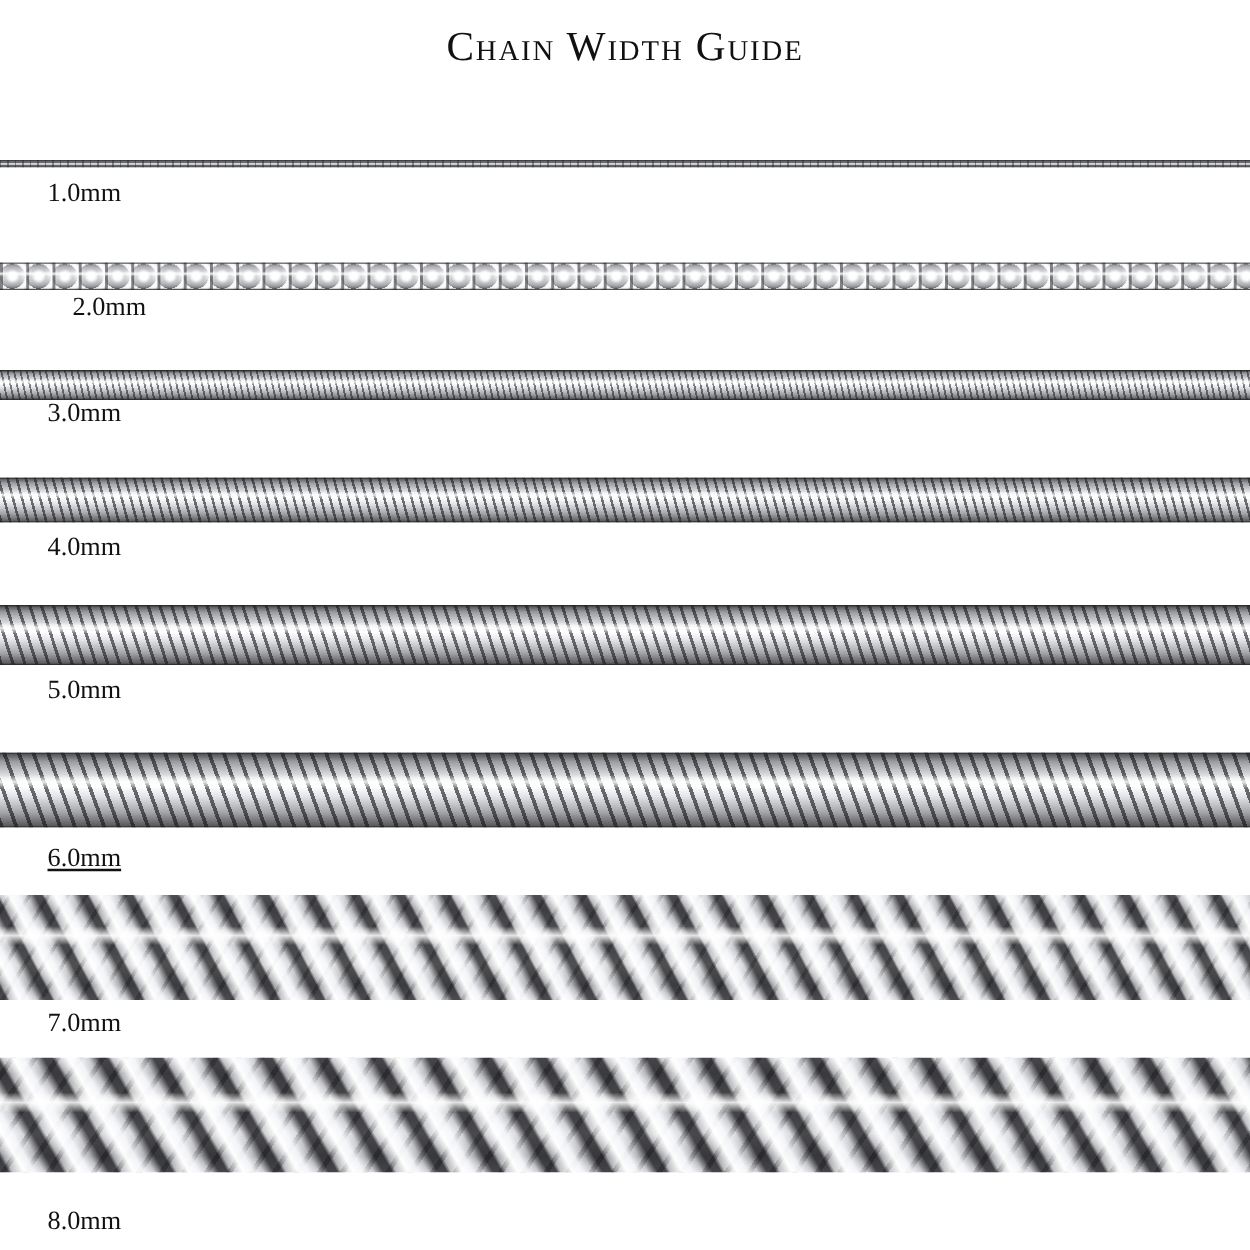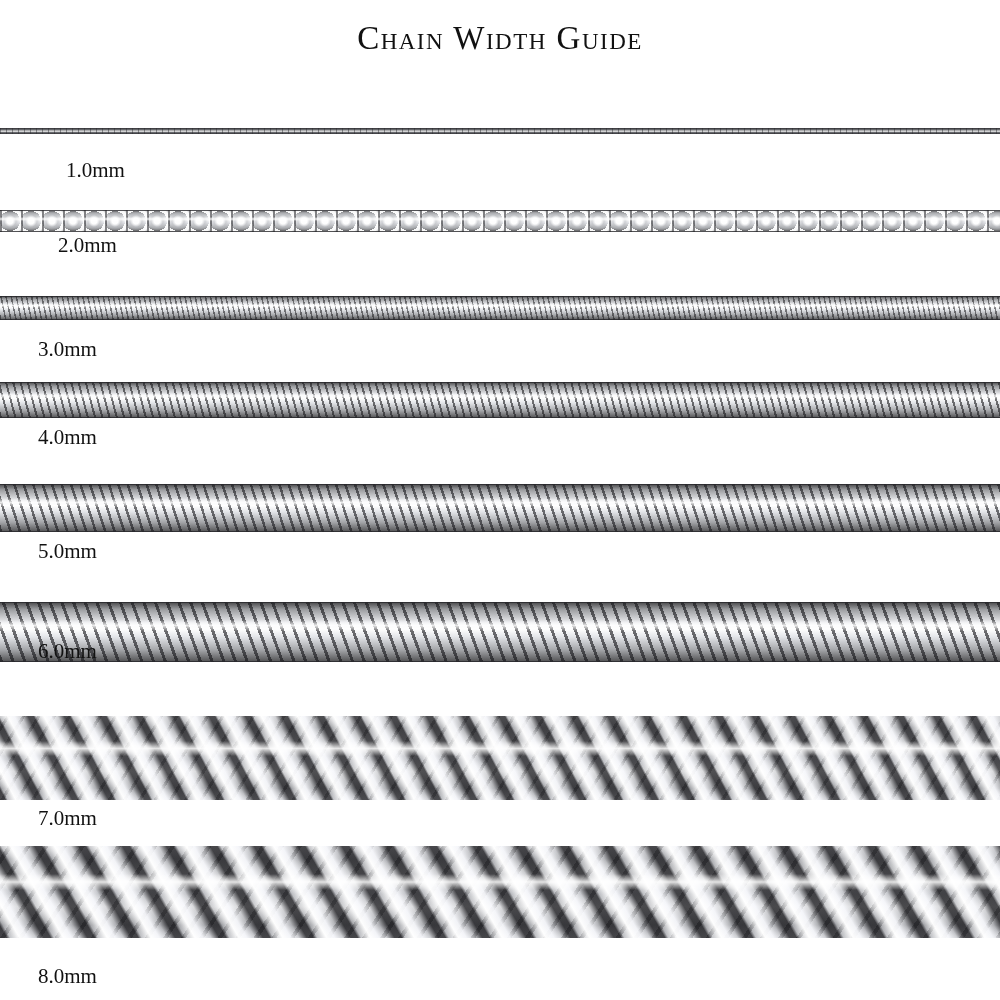--- a/index.html
+++ b/index.html
@@ -233,21 +233,21 @@
 
   <div class="title">Chain Width Guide</div>
 
   <div class="row">
     <div class="chain-band c1" style="top:128px;height:6px;">
       <div class="metal shade-v"></div>
       <div class="metal links"></div>
       <div class="edge-top"></div>
       <div class="edge-bottom"></div>
     </div>
-    <div class="label" style="top:158px;margin-left:28px;">1.0mm</div>
+    <div class="label" style="top:142px;">1.0mm</div>
   </div>
 
   <div class="row">
     <div class="chain-band c2" style="top:210px;height:22px;">
       <div class="metal shade-v"></div>
       <div class="metal links"></div>
       <div class="spec"></div>
       <div class="edge-top"></div>
       <div class="edge-bottom"></div>
     </div>
@@ -255,21 +255,21 @@
   </div>
 
   <div class="row">
     <div class="chain-band c3" style="top:296px;height:24px;">
       <div class="metal shade-v"></div>
       <div class="metal links"></div>
       <div class="spec"></div>
       <div class="edge-top"></div>
       <div class="edge-bottom"></div>
     </div>
-    <div class="label" style="top:337px;">3.0mm</div>
+    <div class="label" style="top:318px;">3.0mm</div>
   </div>
 
   <div class="row">
     <div class="chain-band c4" style="top:382px;height:36px;">
       <div class="metal shade-v"></div>
       <div class="metal links"></div>
       <div class="spec"></div>
       <div class="edge-top"></div>
       <div class="edge-bottom"></div>
     </div>
@@ -288,21 +288,21 @@
   </div>
 
   <div class="row">
     <div class="chain-band c6" style="top:602px;height:60px;">
       <div class="metal shade-v"></div>
       <div class="metal links"></div>
       <div class="spec"></div>
       <div class="edge-top"></div>
       <div class="edge-bottom"></div>
     </div>
-    <div class="label" style="top:639px;">6.0mm</div>
+    <div class="label" style="top:674px;text-decoration:underline;">6.0mm</div>
   </div>
 
   <div class="row">
     <div class="chain-band c7 rope" style="top:716px;height:84px;">
       <div class="metal shade-v"></div>
       <div class="metal links"></div>
       <div class="spec"></div>
     </div>
     <div class="label" style="top:806px;">7.0mm</div>
   </div>

